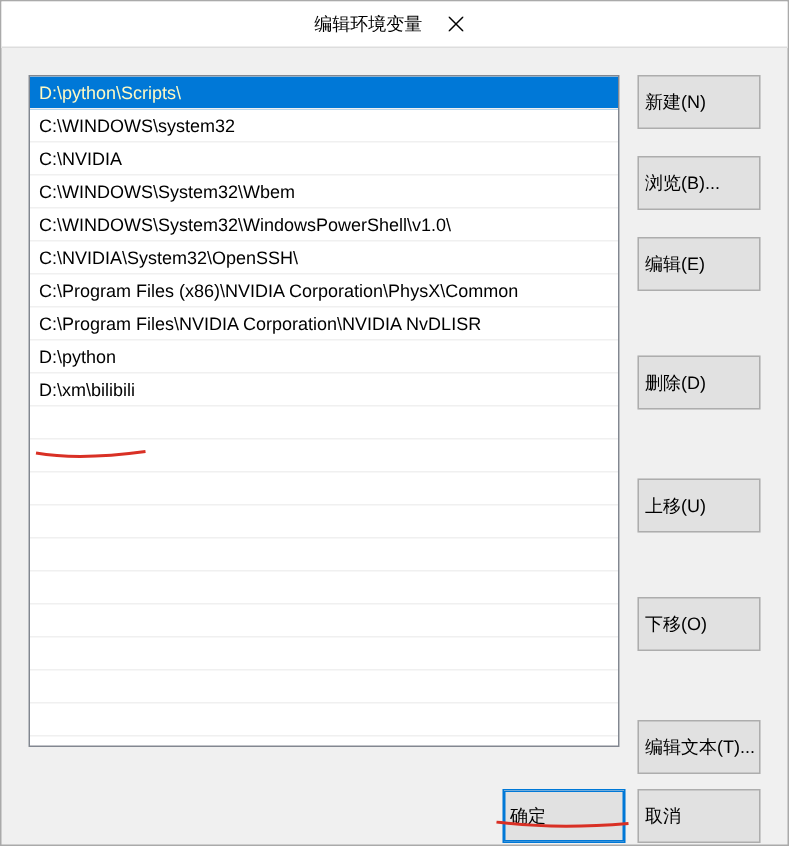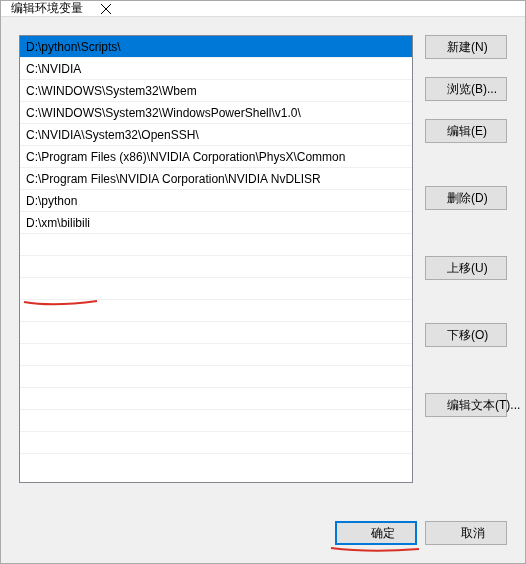--- a/index.html
+++ b/index.html
@@ -17,26 +17,26 @@
     }
     .window {
       width: 526px;
       height: 564px;
       background: #f0f0f0;
       border: 1px solid #aaa;
       display: flex;
       flex-direction: column;
     }
     .titlebar {
-      height: 16px;
+      height: 32px;
       background: #fff;
       border-bottom: 1px solid #ddd;
       display: flex;
       align-items: center;
-      justify-content: flex-start;
+      justify-content: center;
       padding: 0 0 0 10px;
     }
     .titlebar-title {
       font-size: 12px;
       color: #000;
     }
     .close-btn {
       width: 45px;
       height: 30px;
       display: flex;
@@ -64,39 +64,39 @@
       font-size: 12px;
       color: #000;
       border-bottom: 1px solid #f0f0f0;
       white-space: nowrap;
       overflow: hidden;
       height: 22px;
       line-height: 16px;
     }
     .list-item.selected {
       background: #0078d7;
-      color: #000000;
+      color: #fef9c3;
     }
     .list-item.empty {
       border-bottom: 1px solid #f0f0f0;
     }
     .side-buttons {
       display: flex;
       flex-direction: column;
       width: 82px;
     }
     .btn {
-      height: 24px;
+      height: 36px;
       background: #e1e1e1;
       border: 1px solid #adadad;
       font-size: 12px;
       font-family: inherit;
       cursor: pointer;
-      padding: 0 21px;
-      text-align: right;
+      padding: 0 4px;
+      text-align: left;
       white-space: nowrap;
     }
     .btn.default {
       border-color: #0078d7;
       border-width: 1px;
       box-shadow: inset 0 0 0 1px #0078d7;
     }
     .gap-small { margin-bottom: 18px; }
     .gap-large { margin-bottom: 46px; margin-top: 25px; }
     .footer {
@@ -135,20 +135,21 @@
       <svg width="10" height="10" viewBox="0 0 10 10">
         <line x1="0" y1="0" x2="10" y2="10" stroke="currentColor" stroke-width="1"></line>
         <line x1="10" y1="0" x2="0" y2="10" stroke="currentColor" stroke-width="1"></line>
       </svg>
     </div>
   </div>
 
   <div class="content">
     <div class="listbox">
       <div class="list-item selected">D:\python\Scripts\</div>
+      <div class="list-item">C:\WINDOWS\system32</div>
       <div class="list-item">C:\NVIDIA</div>
       <div class="list-item">C:\WINDOWS\System32\Wbem</div>
       <div class="list-item">C:\WINDOWS\System32\WindowsPowerShell\v1.0\</div>
       <div class="list-item">C:\NVIDIA\System32\OpenSSH\</div>
       <div class="list-item">C:\Program Files (x86)\NVIDIA Corporation\PhysX\Common</div>
       <div class="list-item">C:\Program Files\NVIDIA Corporation\NVIDIA NvDLISR</div>
       <div class="list-item">D:\python</div>
       <div class="list-item">D:\xm\bilibili</div>
       <div class="list-item empty"></div>
       <div class="list-item empty"></div>

